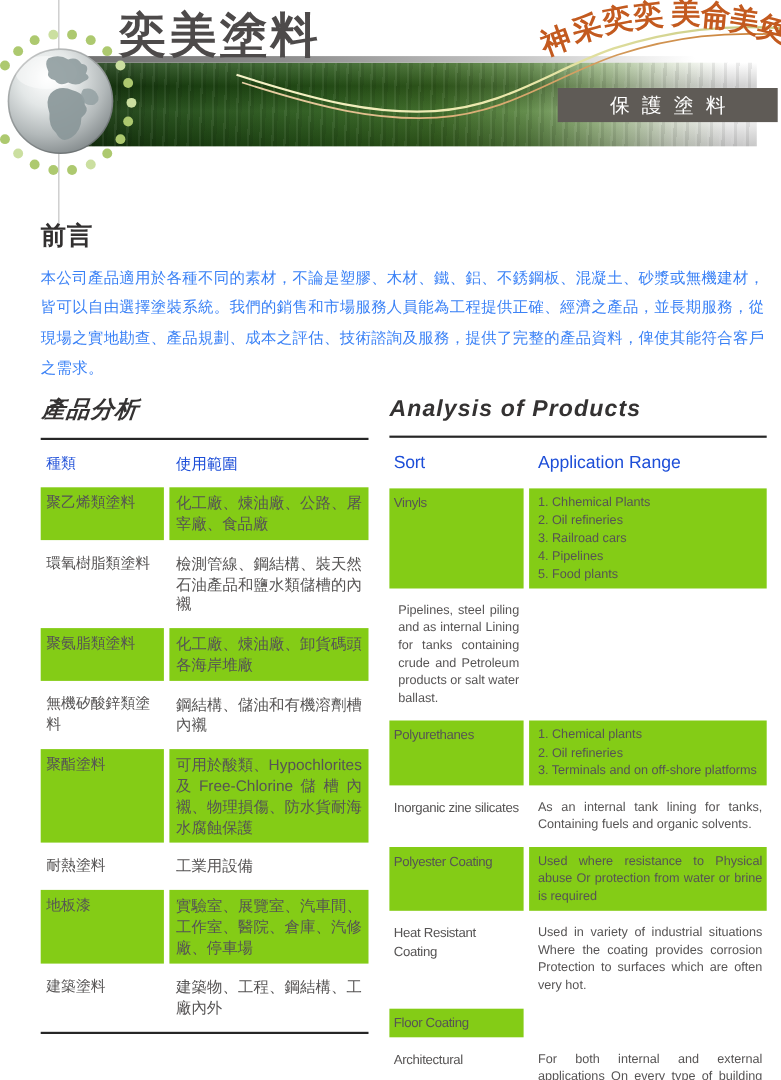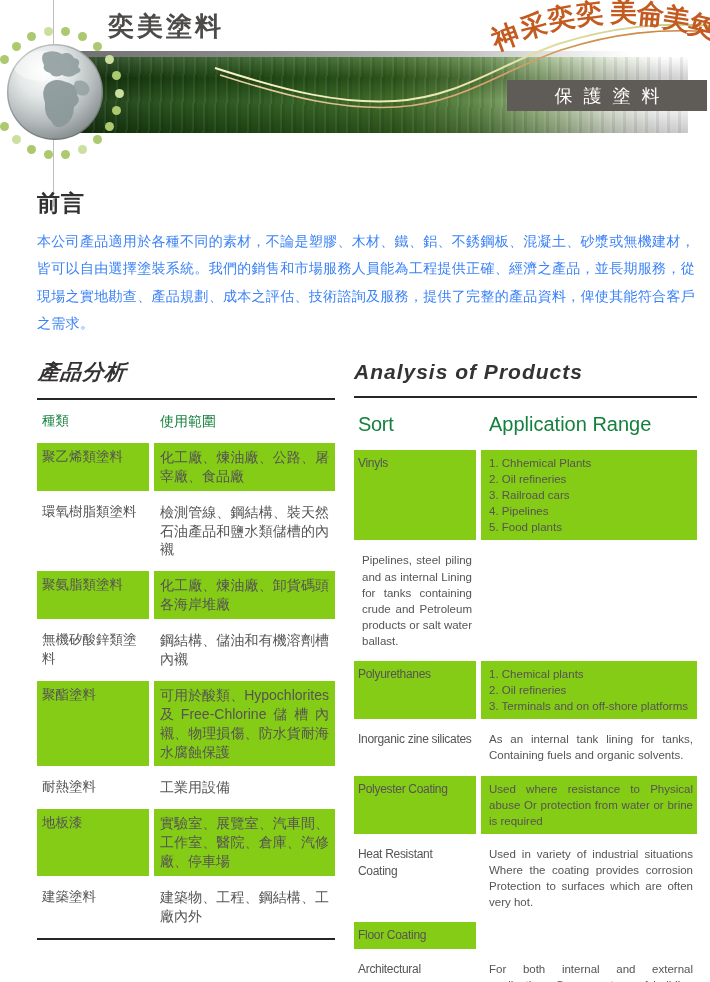--- a/index.html
+++ b/index.html
@@ -28,63 +28,63 @@
 
   .globe { position:absolute; left:4px; top:41px; width:102px; height:102px; }
   .dot {
     position:absolute; width:9px; height:9px; border-radius:50%;
     background:#adc96f;
   }
   .dot.lt { background:#cbdfa0; }
 
   .company {
     position:absolute; left:108px; top:13px; margin:0;
-    font-size:26px; font-weight:800; letter-spacing:3px; color:#4d4a4a; line-height:1;
+    font-size:43px; font-weight:800; letter-spacing:3px; color:#4d4a4a; line-height:1;font-family:Liberation Mono, monospace;
   }
   .slogan { position:absolute; left:0; top:0; width:710px; height:70px; }
   .sch {
     position:absolute; font-family:"Liberation Serif","DejaVu Serif",serif;
     font-weight:bold; font-size:27px; color:#c35a1f; line-height:1;
   }
   .badge {
     position:absolute; left:507px; top:80px; width:200px; height:31px;
     background:#5f5b56; color:#ffffff;
     font-family:"Liberation Serif","DejaVu Serif",serif;
     font-size:18px; letter-spacing:11px; text-indent:11px;
     display:flex; align-items:center; justify-content:center;
   }
   .badge-sub {
     position:absolute; left:507px; top:114px; width:200px; text-align:center;
     font-family:"Liberation Serif","DejaVu Serif",serif; font-style:italic;
     font-size:21px; color:#3e3a37;
   }
 
   
-  .foreword { position:absolute; left:37px; top:188px; width:658px; }
+  .foreword { position:absolute; left:37px; top:199px; width:658px; }
   .foreword h2 { margin:0 0 9px; font-size:23px; color:#323030; letter-spacing:1px; }
   .foreword p {
     margin:0; font-size:14px; line-height:1.95; text-align:justify;
     color:#3b82f6; letter-spacing:0.3px;
   }
 
   
   .tblwrap { position:absolute; }
   .tblwrap.zh { left:37px; top:358px; width:298px; }
   .tblwrap.en { left:354px; top:360px; width:343px; }
   .tbl-title {
     margin:0 0 12px; font-size:21px; font-weight:bold; font-style:italic;
     color:#343232; letter-spacing:1px;
   }
   .zh .tbl-title { transform:skewX(-6deg); transform-origin:left bottom; }
   .tbl { border-top:2px solid #262626; border-bottom:2px solid #262626; padding-top:6px; }
   .row { display:grid; column-gap:5px; margin-bottom:7px; }
   .zh .row { grid-template-columns:112px 1fr; }
   .en .row { grid-template-columns:122px 1fr; }
-  .thead .cell { font-size:15.5px; color:#15803d; padding:6px 2px 6px 4px; background:none !important; }
-  .en .thead .cell { font-size:20px; }
+  .thead .cell { font-size:15.5px; color:#1d4ed8; padding:6px 2px 6px 4px; background:none !important; }
+  .en .thead .cell { font-size:16px; }
   .thead { margin-bottom:6px; }
   .cell { padding:5px 4px; color:#565454; }
   .zh .c1 { font-size:13.5px; padding-left:5px; line-height:1.4; }
   .zh .c2 { font-size:14px; line-height:1.35; text-align:justify; padding-left:6px; padding-right:6px; }
   .en .cell { font-size:11.5px; line-height:1.4; }
   .en .c1 { font-size:12px; letter-spacing:-0.3px; padding-left:4px; }
   .en .c2 { white-space:pre-line; text-align:justify; padding-left:8px; padding-right:4px; }
   .row.hl .cell { background:#84cc16; }
 </style>
 </head>

